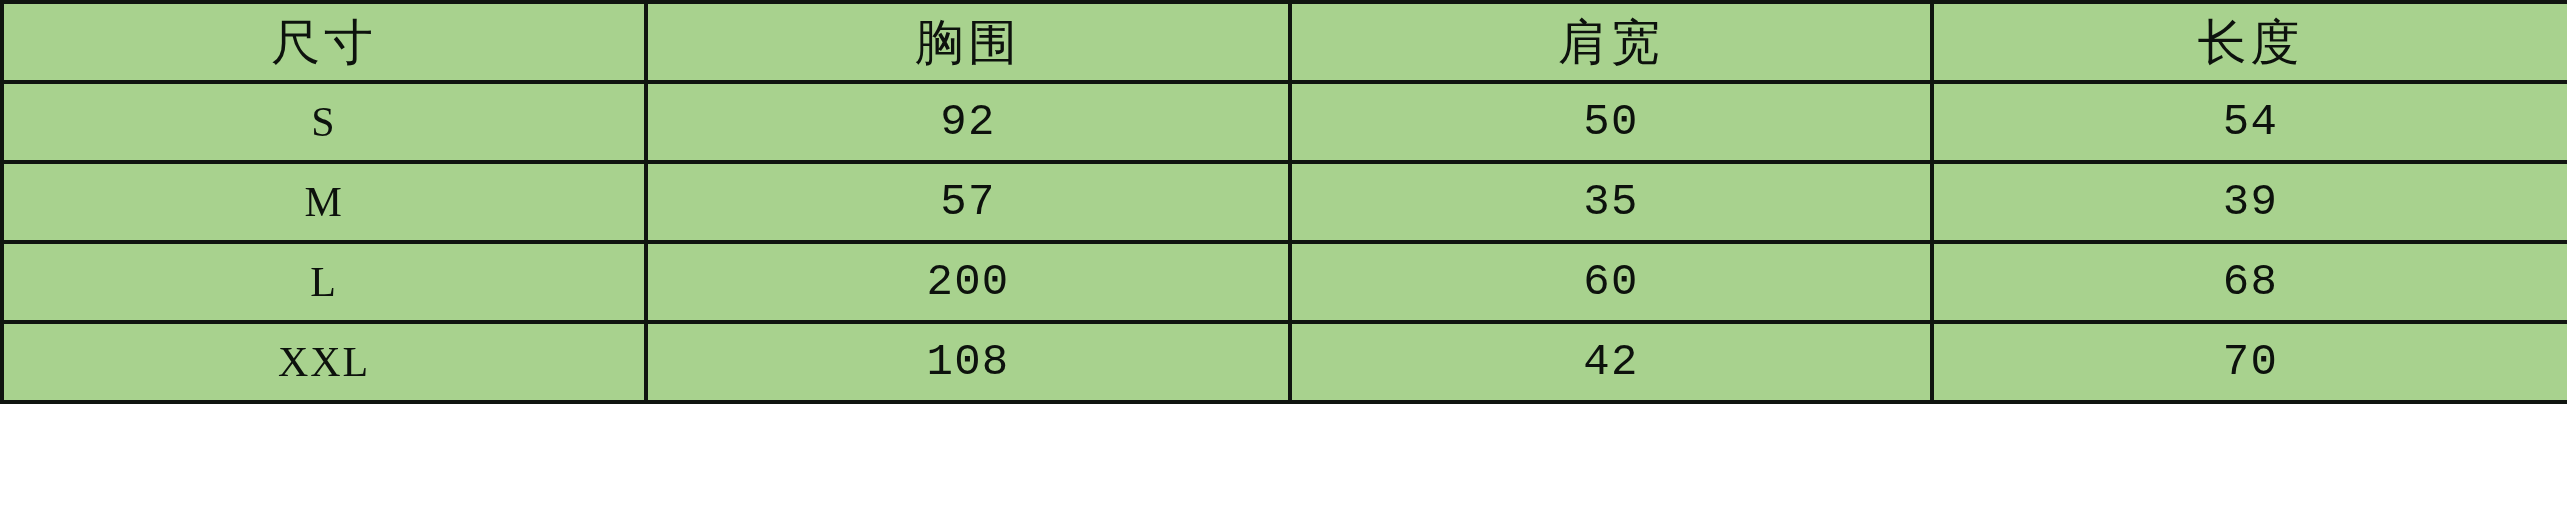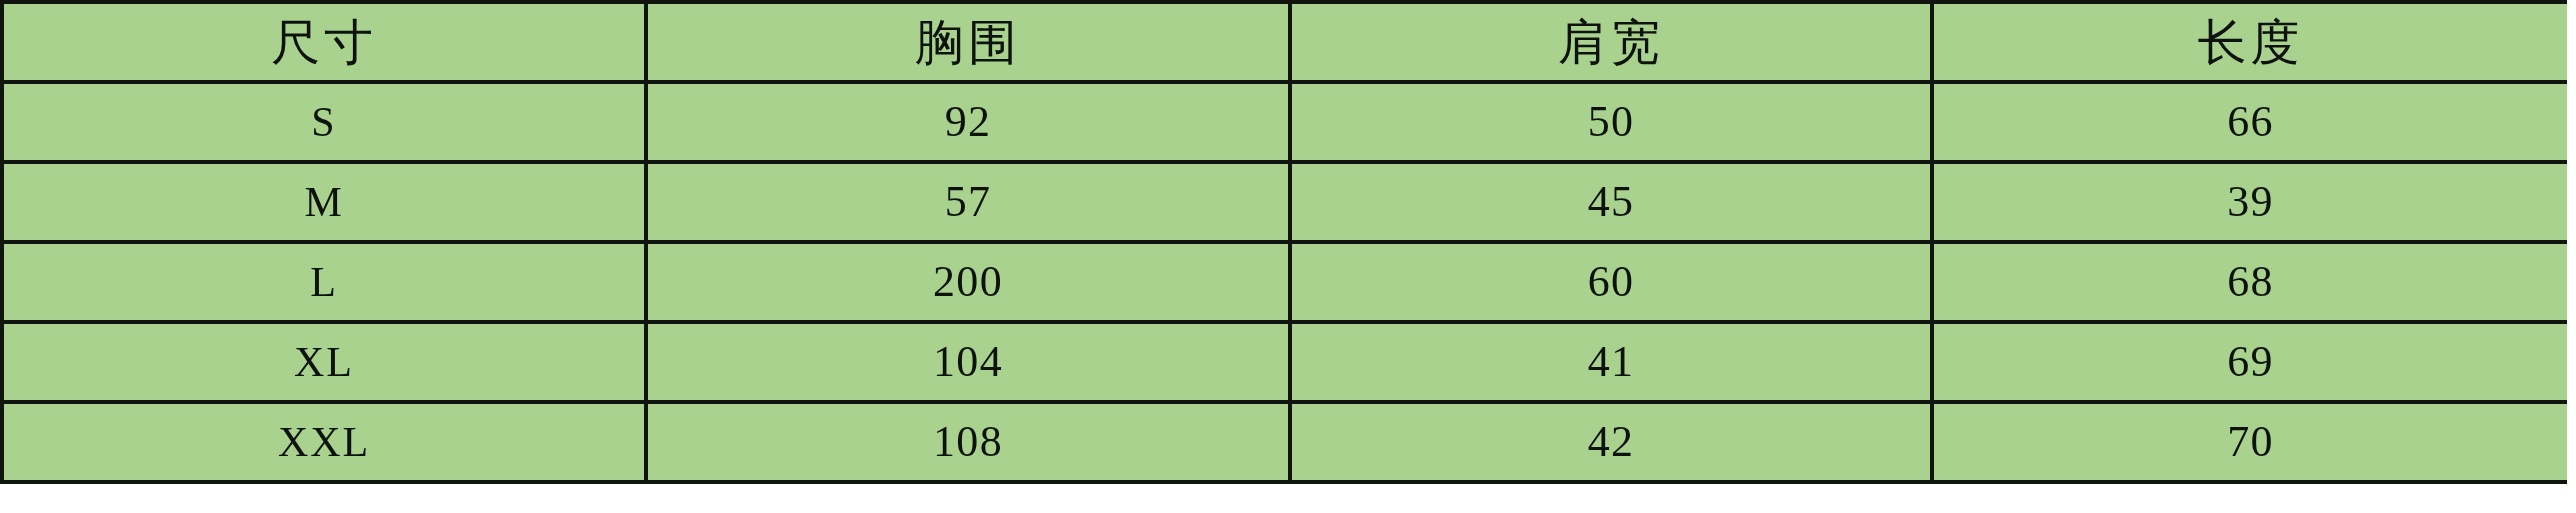--- a/index.html
+++ b/index.html
@@ -76,21 +76,21 @@
     letter-spacing: 3.9px;
     display: inline-block;
     font-family: "Liberation Serif", "DejaVu Serif", serif;
   }
 
   .cell-text {
     font-size: 44px;
     line-height: 1;
     letter-spacing: 1.3px;
     display: inline-block;
-    font-family: Liberation Serif, serif;
+    font-family: Liberation Mono, monospace;
   }
 
   .size-text {
     font-size: 42px;
     line-height: 1;
     letter-spacing: 1.9px;
     display: inline-block;
     font-family: "Liberation Serif", "DejaVu Serif", serif;
   }
 </style>
@@ -127,63 +127,49 @@
           <td>
             <span class="size-text">S</span>
           </td>
           <td>
             <span class="cell-text">92</span>
           </td>
           <td>
             <span class="cell-text">50</span>
           </td>
           <td>
-            <span class="cell-text">66</span>
+            <span class="cell-text">54</span>
           </td>
         </tr>
         <tr>
           <td>
             <span class="size-text">M</span>
           </td>
           <td>
             <span class="cell-text">57</span>
           </td>
           <td>
-            <span class="cell-text">45</span>
+            <span class="cell-text">35</span>
           </td>
           <td>
             <span class="cell-text">39</span>
           </td>
         </tr>
         <tr>
           <td>
             <span class="size-text">L</span>
           </td>
           <td>
             <span class="cell-text">200</span>
           </td>
           <td>
             <span class="cell-text">60</span>
           </td>
           <td>
             <span class="cell-text">68</span>
-          </td>
-        </tr>
-        <tr>
-          <td>
-            <span class="size-text">XL</span>
-          </td>
-          <td>
-            <span class="cell-text">104</span>
-          </td>
-          <td>
-            <span class="cell-text">41</span>
-          </td>
-          <td>
-            <span class="cell-text">69</span>
           </td>
         </tr>
         <tr>
           <td>
             <span class="size-text">XXL</span>
           </td>
           <td>
             <span class="cell-text">108</span>
           </td>
           <td>

